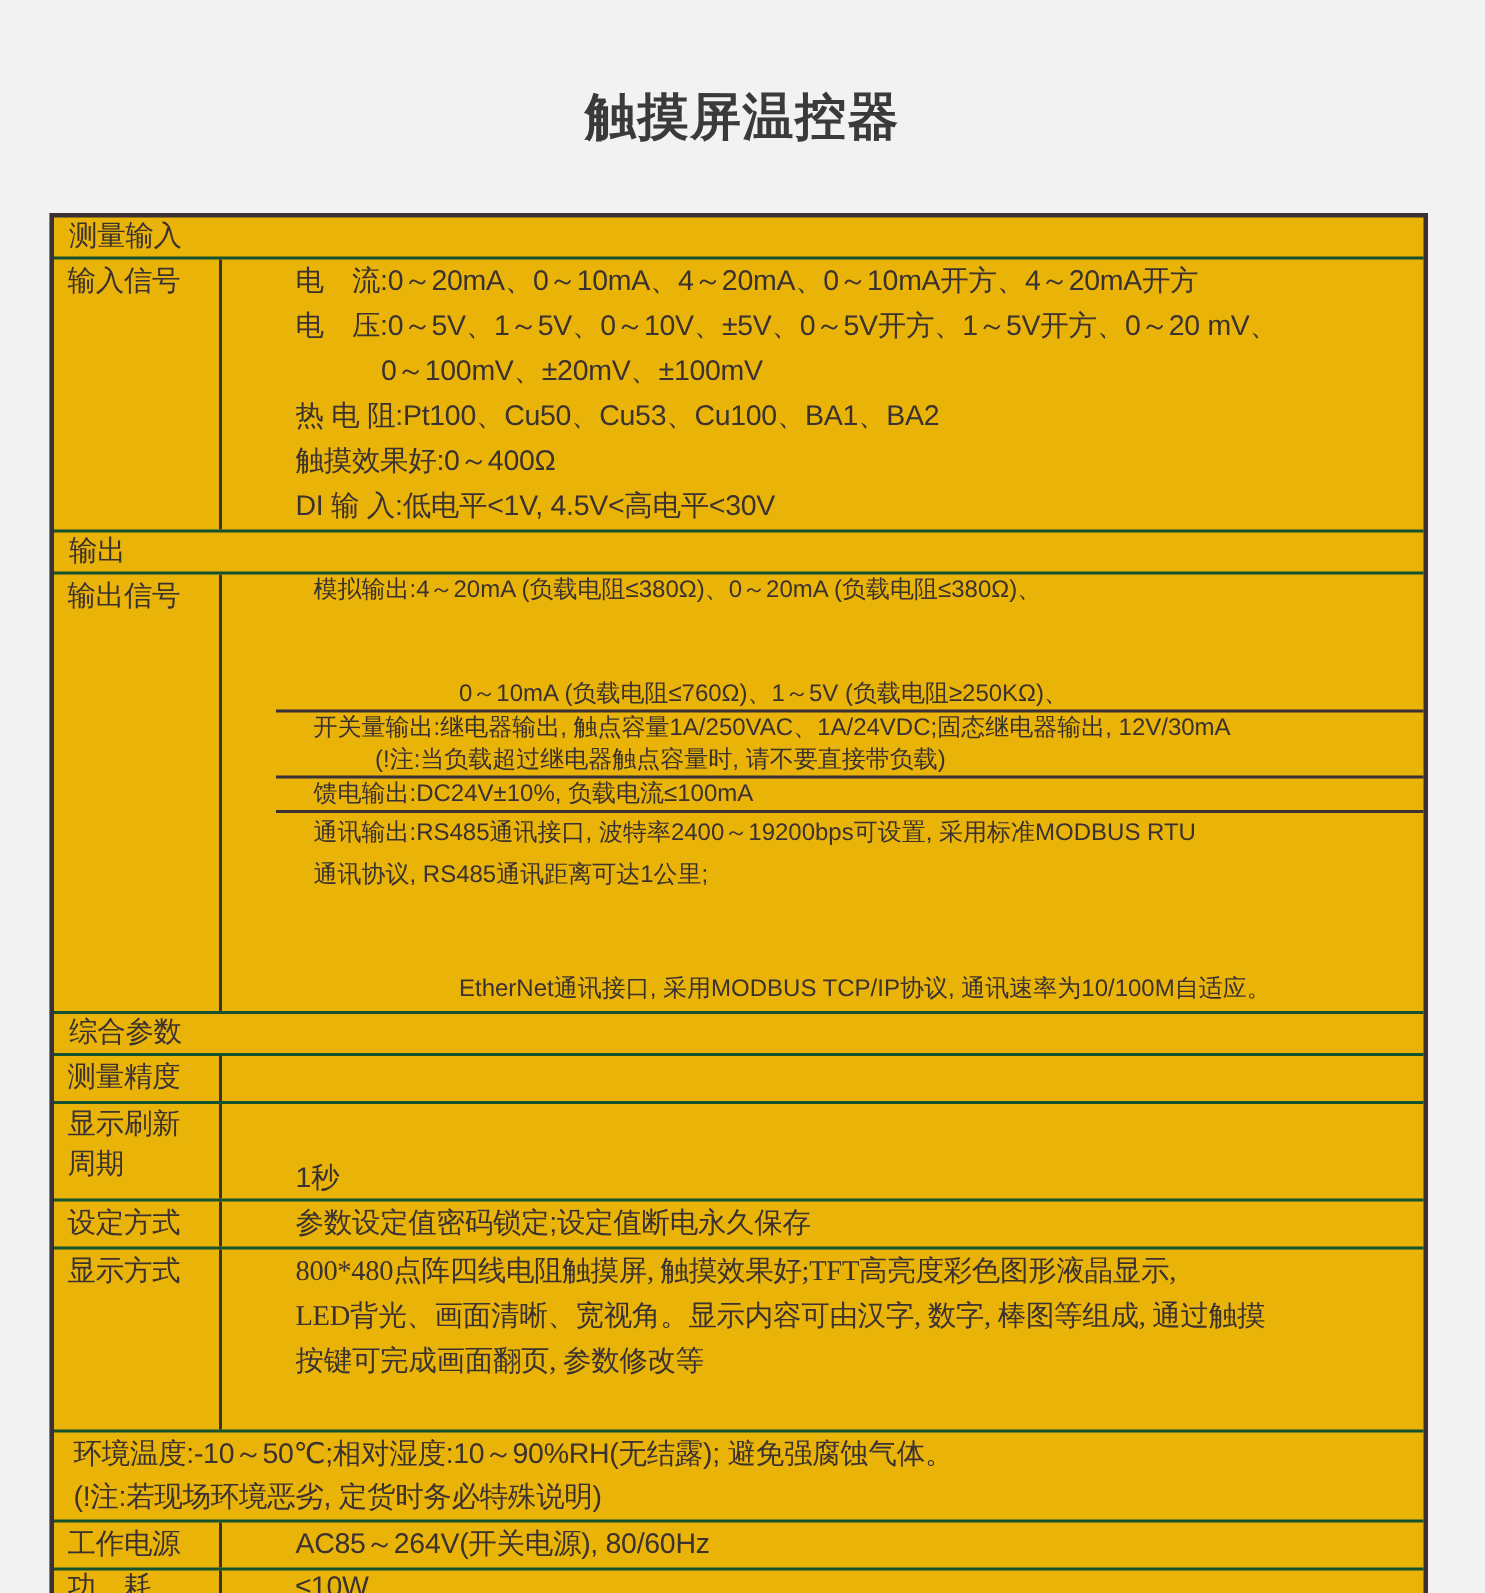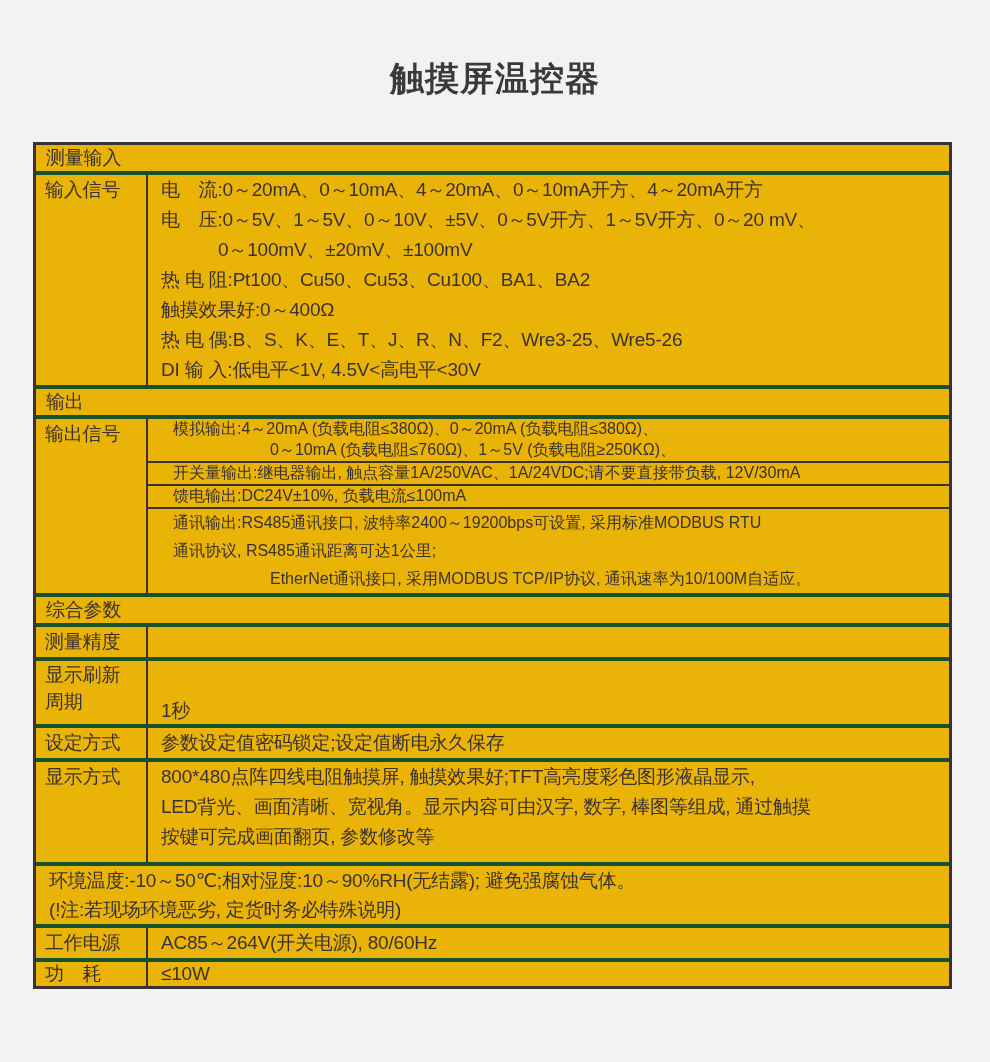--- a/index.html
+++ b/index.html
@@ -26,21 +26,21 @@
   .spec-table {
     box-sizing: border-box;
     position: absolute;
     left: 33px;
     top: 142px;
     width: 919px;
     border: 3px solid #3a3136;
     background: #eab308;
   }
   .row { display: flex; align-items: stretch; }
-  .row + .row { border-top: 4px solid #14532d; }
+  .row + .row { border-top: 2px solid #14532d; gap: 36px; }
   .section {
     display: block;
     line-height: 24px;
     padding: 1px 0 1px 10px;
     font-size: 19px;
     letter-spacing: -0.2px;
     white-space: nowrap;
   }
   .label {
     box-sizing: border-box;
@@ -59,23 +59,23 @@
     padding-left: 13px;
     font-size: 19px;
     letter-spacing: -0.2px;
   }
   .content .line { line-height: 30px; white-space: nowrap; }
   .subwrap { flex: 1 1 auto; min-width: 0; padding-left: 0; }
   .subrow { padding-left: 25px; }
   .subrow + .subrow { border-top: 2px solid #3a3136; }
   .subrow-comm .line { line-height: 28px; }
   .ind-57 { padding-left: 57px; }
-  .ind-97 { padding-left: 97px; }
+  .ind-97 { padding-left: 97px; margin-top: 48px; }
   .ind-41 { padding-left: 41px; }
-  .r-display .content { padding-bottom: 10px; }
+  .r-display .content { padding-bottom: 30px; font-family: Liberation Serif, serif; }
   .r-env .content .line { line-height: 29px; }
   .r-refresh .label .line { line-height: 27px; }
   .r-refresh .content .line { line-height: 27px; margin-top: 36px; }
   .r-consumption .label .line, .r-consumption .content .line { line-height: 24px; }
 </style>
 </head>
 <body>
 
 <div class="page">
 
@@ -88,38 +88,38 @@
     <div class="row">
       <div class="label">
         <div class="line">输入信号</div>
       </div>
       <div class="content">
         <div class="line">电　流:0～20mA、0～10mA、4～20mA、0～10mA开方、4～20mA开方</div>
         <div class="line">电　压:0～5V、1～5V、0～10V、±5V、0～5V开方、1～5V开方、0～20 mV、</div>
         <div class="line ind-57">0～100mV、±20mV、±100mV</div>
         <div class="line">热 电 阻:Pt100、Cu50、Cu53、Cu100、BA1、BA2</div>
         <div class="line">触摸效果好:0～400Ω</div>
-        <div class="line">热 电 偶:B、S、K、E、T、J、R、N、F2、Wre3-25、Wre5-26</div>
         <div class="line">DI 输 入:低电平&lt;1V, 4.5V&lt;高电平&lt;30V</div>
       </div>
     </div>
 
     <div class="row section">输出</div>
 
     <div class="row">
       <div class="label">
         <div class="line">输出信号</div>
       </div>
       <div class="subwrap">
         <div class="subrow">
           <div class="line">模拟输出:4～20mA (负载电阻≤380Ω)、0～20mA (负载电阻≤380Ω)、</div>
           <div class="line ind-97">0～10mA (负载电阻≤760Ω)、1～5V (负载电阻≥250KΩ)、</div>
         </div>
         <div class="subrow">
-          <div class="line">开关量输出:继电器输出, 触点容量1A/250VAC、1A/24VDC;请不要直接带负载, 12V/30mA</div>
+          <div class="line">开关量输出:继电器输出, 触点容量1A/250VAC、1A/24VDC;固态继电器输出, 12V/30mA</div>
+          <div class="line ind-41">(!注:当负载超过继电器触点容量时, 请不要直接带负载)</div>
         </div>
         <div class="subrow">
           <div class="line">馈电输出:DC24V±10%, 负载电流≤100mA</div>
         </div>
         <div class="subrow subrow-comm">
           <div class="line">通讯输出:RS485通讯接口, 波特率2400～19200bps可设置, 采用标准MODBUS RTU</div>
           <div class="line">通讯协议, RS485通讯距离可达1公里;</div>
           <div class="line ind-97">EtherNet通讯接口, 采用MODBUS TCP/IP协议, 通讯速率为10/100M自适应。</div>
         </div>
       </div>

